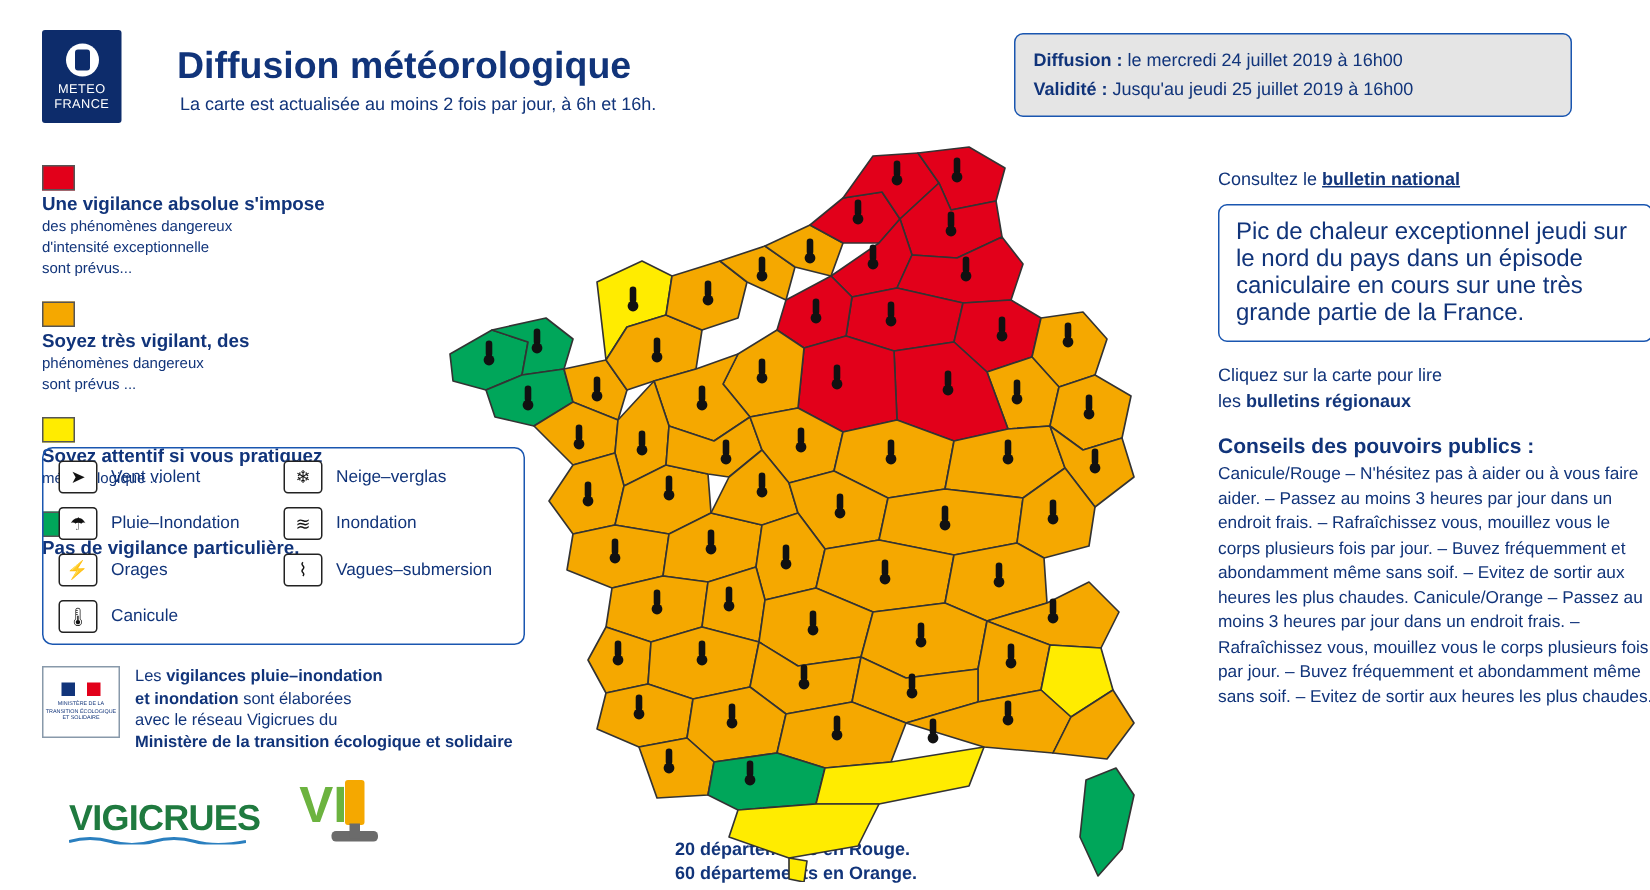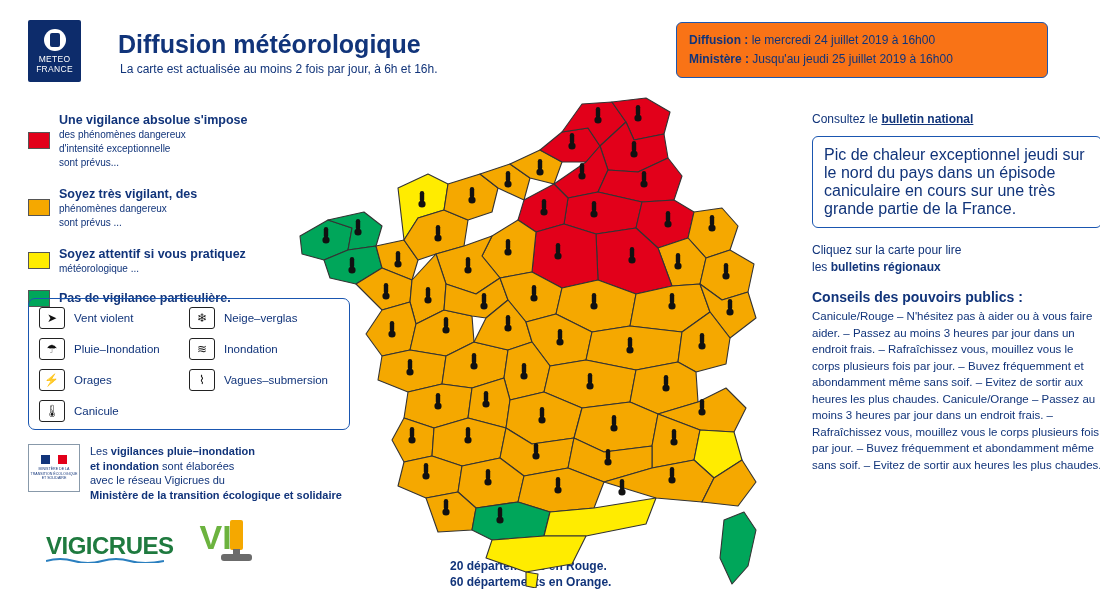--- a/index.html
+++ b/index.html
@@ -38,27 +38,27 @@
   }
   .subtitle {
     position: absolute; left: 120px; top: 62px;
     font-size: 12px; color: #11347a;
   }
 
   .diffusion-box {
     position: absolute; right: 52px; top: 22px;
     width: 372px; padding: 8px 12px;
     border: 1.5px solid #1a56b0; border-radius: 6px;
-    font-size: 12px; line-height: 19px; color: #11347a; background: #f97316;
+    font-size: 12px; line-height: 19px; color: #11347a; background: #e5e5e5;
   }
   .diffusion-box b { font-weight: bold; }
 
   
   .legend { position: absolute; left: 28px; top: 110px; width: 320px; }
-  .legend-row { display: flex; align-items: center; margin-bottom: 14px; }
+  .legend-row { display: flex; align-items: flex-start; margin-bottom: 14px; flex-direction: column; }
   .swatch { width: 22px; height: 17px; margin-right: 9px; flex: none; border: 1px solid #555; }
   .sw-red { background: #e2001a; }
   .sw-orange { background: #f5a800; }
   .sw-yellow { background: #ffec00; }
   .sw-green { background: #00a65a; }
   .legend-head { font-size: 12.5px; font-weight: bold; color: #11347a; line-height: 15px; }
   .legend-sub { font-size: 10px; color: #11347a; line-height: 14px; font-weight: normal; }
 
   
   .picto-box {
@@ -137,21 +137,21 @@
     </div>
   </div>
   <div class="title">Diffusion météorologique</div>
   <div class="subtitle">La carte est actualisée au moins 2 fois par jour, à 6h et 16h.</div>
 
   <div class="diffusion-box">
     <div>
       <b>Diffusion :</b><span> le mercredi 24 juillet 2019 à 16h00</span>
     </div>
     <div>
-      <b>Ministère :</b><span> Jusqu'au jeudi 25 juillet 2019 à 16h00</span>
+      <b>Validité :</b><span> Jusqu'au jeudi 25 juillet 2019 à 16h00</span>
     </div>
   </div>
 
   <div class="legend">
 
     <div class="legend-row">
       <span class="swatch sw-red"></span>
       <span>
         <span class="legend-head">Une vigilance absolue s'impose</span>
         <div class="legend-sub">des phénomènes dangereux</div>

